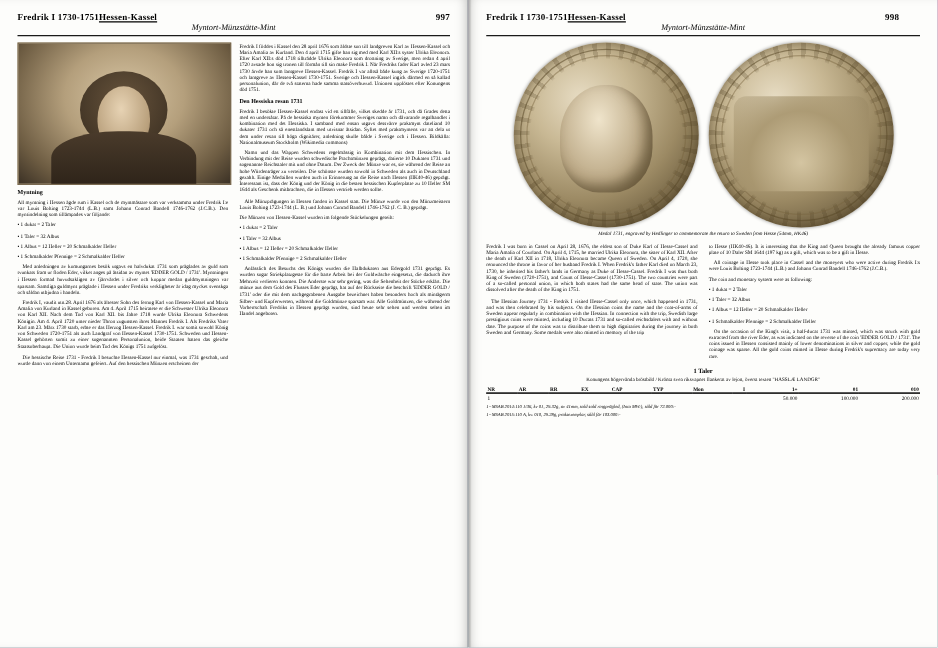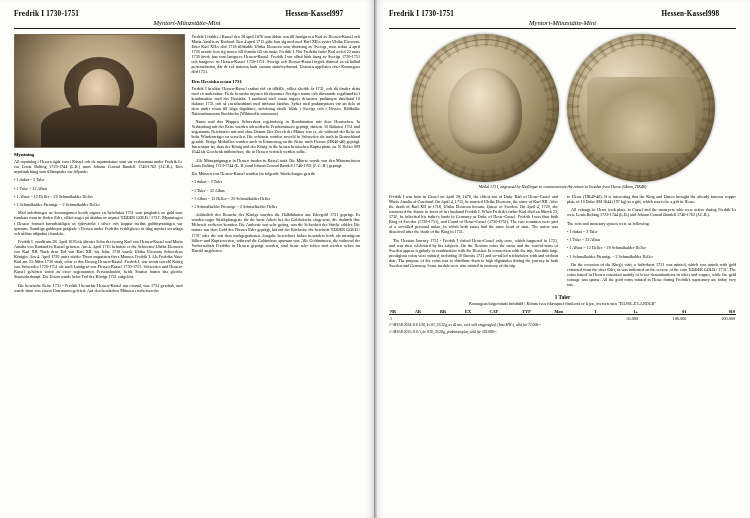--- a/index.html
+++ b/index.html
@@ -27,23 +27,23 @@
     box-shadow:inset -6px 0 10px -7px rgba(0,0,0,.35);
   }
   .page.right{
     box-shadow:inset 6px 0 10px -7px rgba(0,0,0,.35);
   }
   
   .hdr{
     display:flex;align-items:baseline;justify-content:space-between;
     font-size:7.2px;font-weight:bold;letter-spacing:.2px;
   }
-  .hdr .mid{flex:1;text-align:right;}
+  .hdr .mid{flex:1;text-align:left;text-decoration:underline;}
   .hdr .pg{width:28px;text-align:left;}
-  .hdr .pg.l{}
+  .hdr .pg.l{text-align:right;}
   .subhdr{
     text-align:center;font-style:italic;font-size:6.6px;
     margin-top:1px;
   }
   .rule{
     border-top:1px solid #1a1a1a;
     margin-top:2px;margin-bottom:5px;
   }
   
   .cols{

